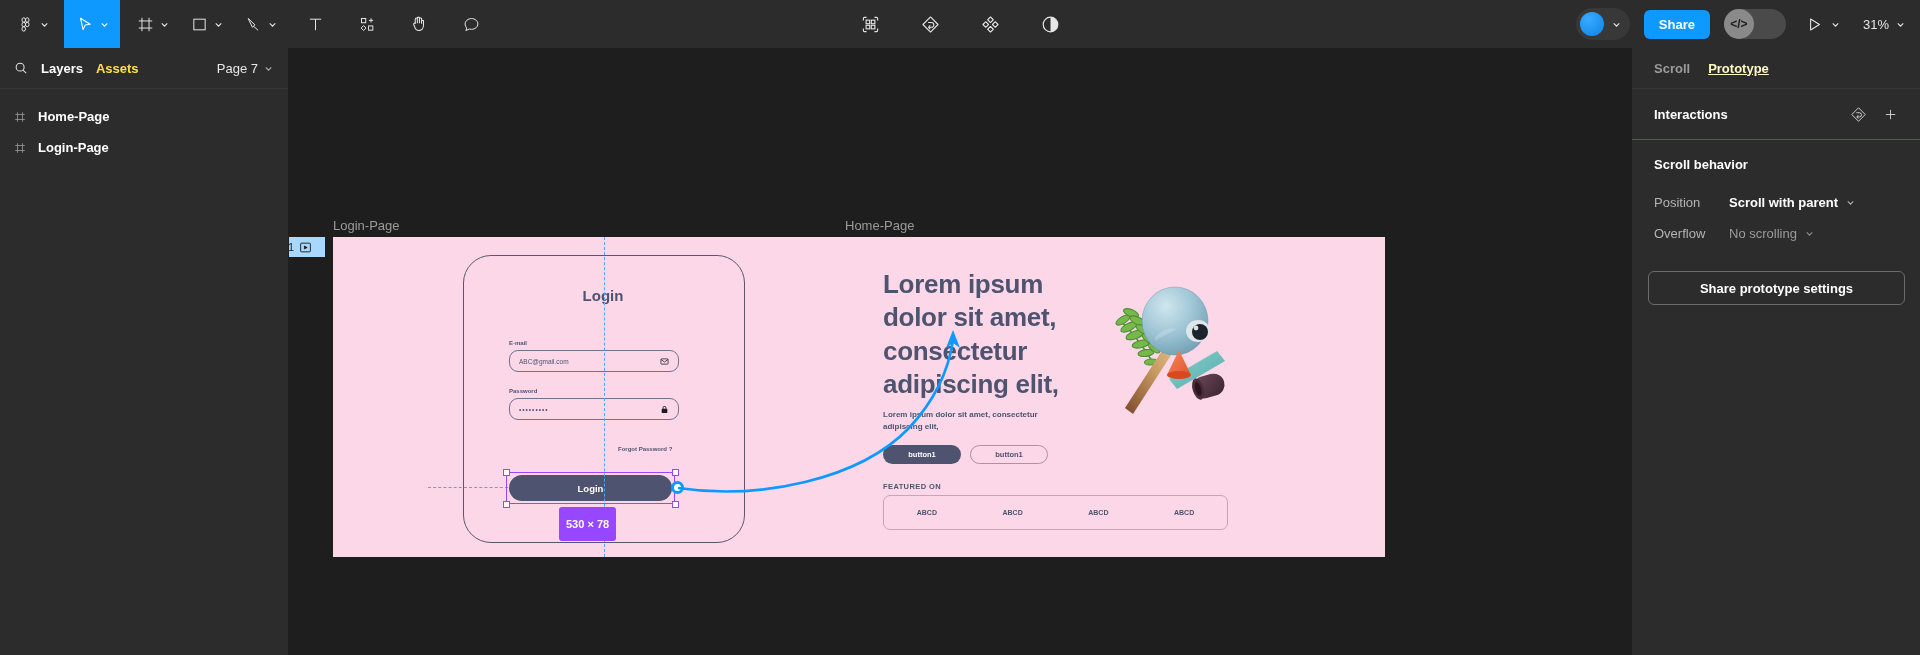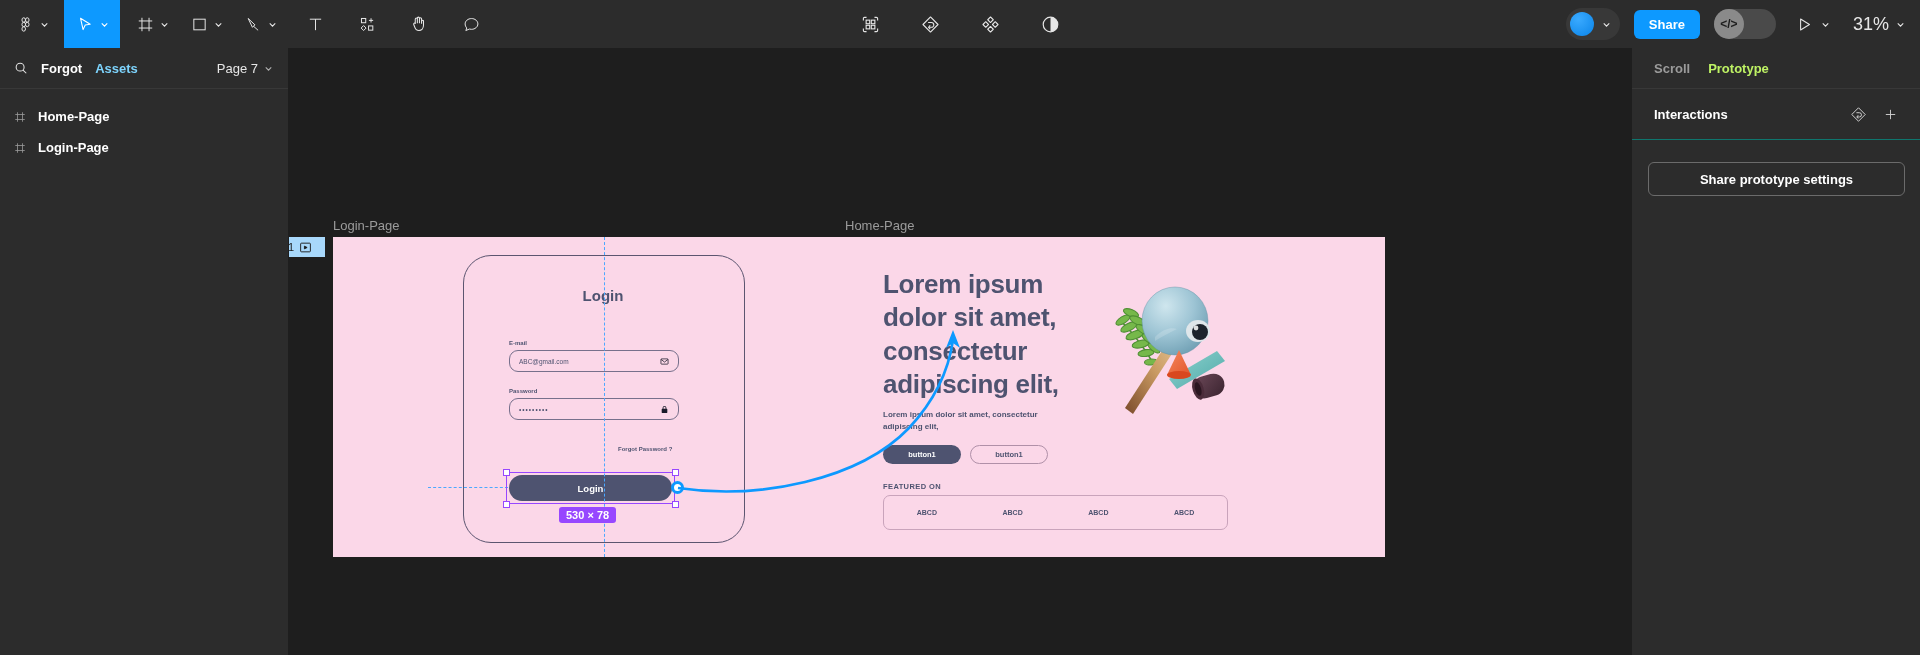--- a/index.html
+++ b/index.html
@@ -52,51 +52,51 @@
   .code-pill {
     width: 62px; height: 30px; border-radius: 16px; background: #4a4a4a;
     display: flex; align-items: center; position: relative;
   }
   .code-knob {
     width: 30px; height: 30px; border-radius: 50%; background: #8a8a8a;
     display: flex; align-items: center; justify-content: center; color: #1e1e1e;
     font-size: 12px; font-weight: bold;
   }
   .play-wrap, .zoom-wrap { display: flex; align-items: center; color: #e6e6e6; }
-  .zoom-label { font-size: 18px; color: #e6e6e6; }
+  .zoom-label { font-size: 13px; color: #e6e6e6; }
 
   
   .left-panel {
     position: absolute; top: 48px; left: 0; width: 289px; height: 607px;
     background: #2c2c2c; border-right: 1px solid #1e1e1e;
   }
   .lp-head {
     height: 41px; display: flex; align-items: center; padding: 0 14px;
     border-bottom: 1px solid #383838; gap: 13px;
   }
-  .lp-tab { font-size: 13px; color: #7dd3fc; font-weight: bold; }
+  .lp-tab { font-size: 13px; color: #fde047; font-weight: bold; }
   .lp-tab.active { color: #ffffff; }
   .lp-page { margin-left: auto; display: flex; align-items: center; color: #e6e6e6; font-size: 13px; }
   .layer-row {
     height: 31px; display: flex; align-items: center; padding: 0 14px; gap: 12px;
   }
   .layer-name { font-size: 13px; color: #ffffff; font-weight: bold; }
   .layer-icon { color: #9b9b9b; display: flex; }
 
   
   .right-panel {
     position: absolute; top: 48px; right: 0; width: 289px; height: 607px;
     background: #2c2c2c; border-left: 1px solid #1e1e1e;
   }
   .rp-tabs {
     height: 41px; display: flex; align-items: center; padding: 0 22px; gap: 18px;
     border-bottom: 1px solid #383838;
   }
   .rp-tab { font-size: 13px; color: #9b9b9b; font-weight: bold; }
-  .rp-tab.active { color: #bef264; }
+  .rp-tab.active { color: #fef9c3; text-decoration: underline; }
   .rp-section-interactions {
     height: 51px; display: flex; align-items: center; padding: 0 22px;
     border-bottom: 1px solid #0f766e;
   }
   .rp-label-strong { font-size: 13px; color: #ffffff; font-weight: bold; }
   .rp-icons { margin-left: auto; display: flex; align-items: center; gap: 16px; color: #d0d0d0; }
   .rp-body { padding: 17px 22px 0 22px; }
   .rp-heading { font-size: 13px; color: #ffffff; font-weight: bold; margin-bottom: 15px; }
   .rp-row { display: flex; align-items: center; height: 31px; }
   .rp-key { width: 75px; font-size: 13px; color: #b3b3b3; }
@@ -165,21 +165,21 @@
     position: absolute; width: 7px; height: 7px; background: #ffffff;
     border: 1.5px solid #9747ff;
   }
   .guide-h {
     position: absolute; left: 95px; top: 250px; width: 80px; height: 0;
     border-top: 1.5px dashed #4aa8ff;
   }
   .size-badge {
     position: absolute; left: 226px; top: 270px;
     background: #9747ff; color: #ffffff; font-size: 11px; font-weight: bold;
-    padding: 2px 7px; border-radius: 3px; white-space: nowrap;
+    padding: 11px 7px; border-radius: 3px; white-space: nowrap;
   }
   .conn-dot {
     position: absolute; left: 338px; top: 244px; width: 13px; height: 13px;
     background: #ffffff; border: 3px solid #0d99ff; border-radius: 50%;
   }
 
   
   .flow-badge {
     position: absolute; left: -52px; top: -1px; width: 45px; height: 22px;
     background: #a8d8fb; border: 1px solid #1e1e1e;
@@ -397,21 +397,21 @@
 </div>
 
 <div class="left-panel">
   <div class="lp-head">
     <span style="display:flex;">
       <svg width="14" height="14" viewBox="0 0 24 24" fill="none" stroke="#e6e6e6" stroke-width="1.8">
           <circle cx="10.5" cy="10.5" r="6.8"></circle>
           <path d="M15.5 15.5L21 21"></path>
         </svg>
     </span>
-    <span class="lp-tab active">Forgot</span>
+    <span class="lp-tab active">Layers</span>
     <span class="lp-tab">Assets</span>
     <span class="lp-page">
       <span>Page 7</span>
       <svg class="caret" viewBox="0 0 12 12" fill="none" stroke="#b0b0b0" stroke-width="1.2" style="margin-left:5px;">
           <path d="M3 4.8L6 7.8L9 4.8"></path>
         </svg>
     </span>
   </div>
 
   <div class="layer-row" style="margin-top:12px;">
@@ -598,15 +598,38 @@
         </svg>
       </span>
       <span style="display:flex;">
         <svg width="15" height="15" viewBox="0 0 24 24" fill="none" stroke="#d0d0d0" stroke-width="1.5">
             <path d="M12 4.5V19.5M4.5 12H19.5"></path>
           </svg>
       </span>
     </span>
   </div>
 
+  <div class="rp-body">
+    <div class="rp-heading">Scroll behavior</div>
+
+    <div class="rp-row">
+      <span class="rp-key">Position</span>
+      <span class="rp-val">
+        <span>Scroll with parent</span>
+        <svg class="caret" viewBox="0 0 12 12" fill="none" stroke="#b0b0b0" stroke-width="1.2" style="margin-left:7px;">
+            <path d="M3 4.8L6 7.8L9 4.8"></path>
+          </svg>
+      </span>
+    </div>
+
+    <div class="rp-row">
+      <span class="rp-key">Overflow</span>
+      <span class="rp-val muted">
+        <span>No scrolling</span>
+        <svg class="caret" viewBox="0 0 12 12" fill="none" stroke="#8e8e8e" stroke-width="1.2" style="margin-left:7px;">
+            <path d="M3 4.8L6 7.8L9 4.8"></path>
+          </svg>
+      </span>
+    </div>
+  </div>
 
   <button class="proto-btn">Share prototype settings</button>
 </div>
 
 </body></html>

